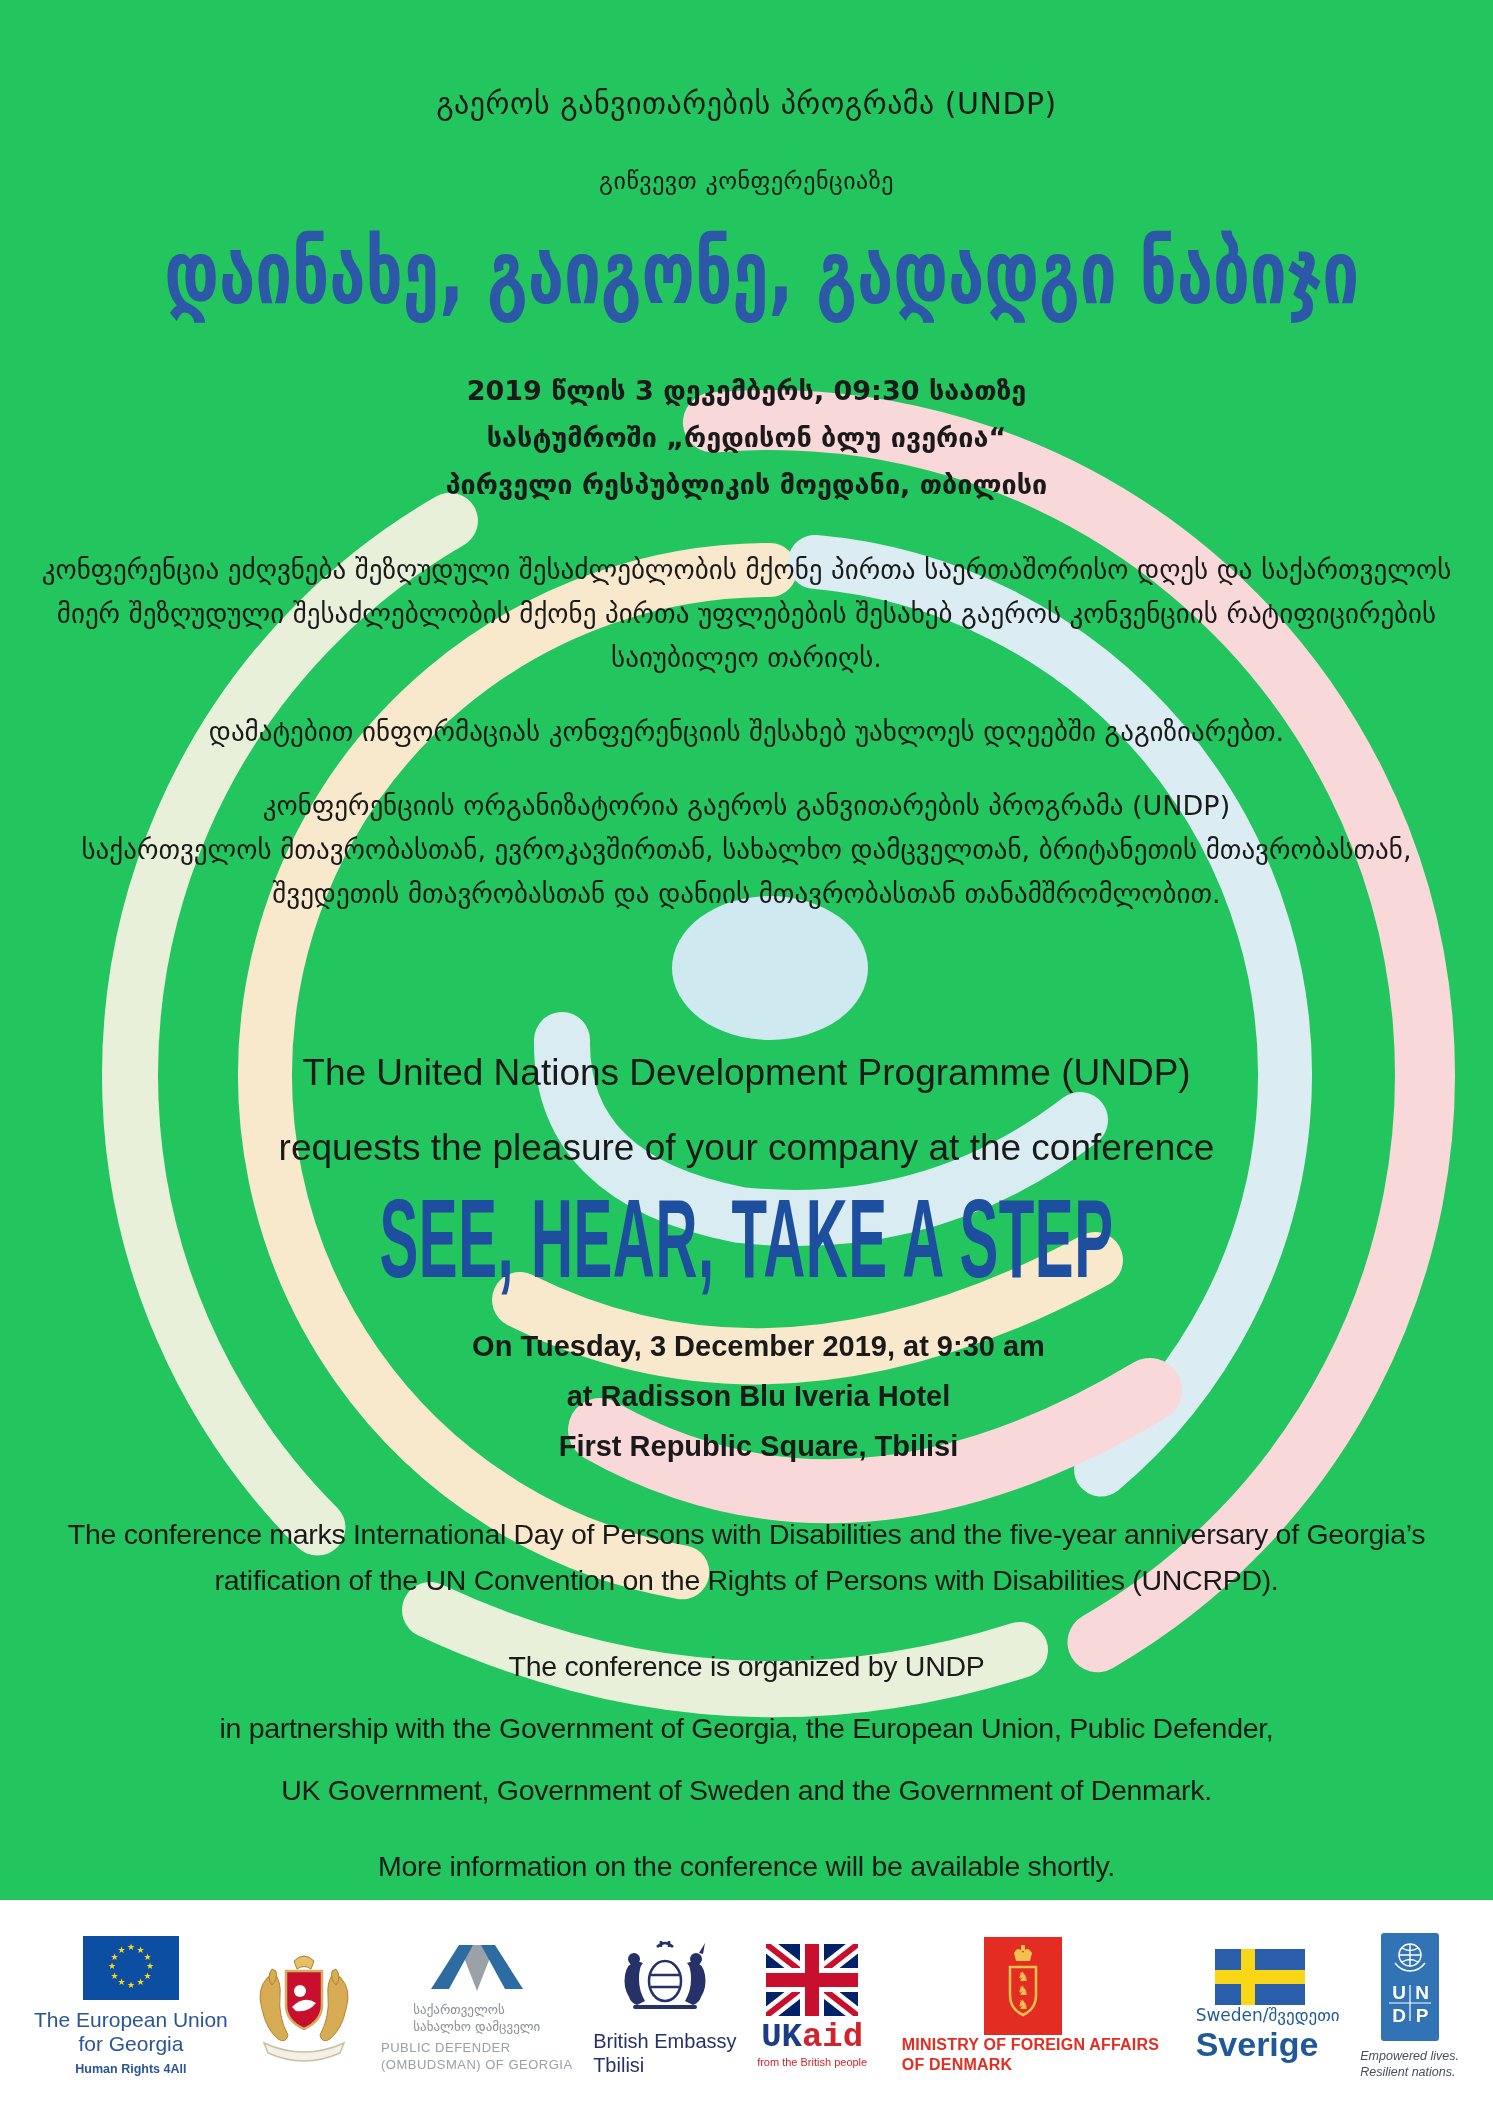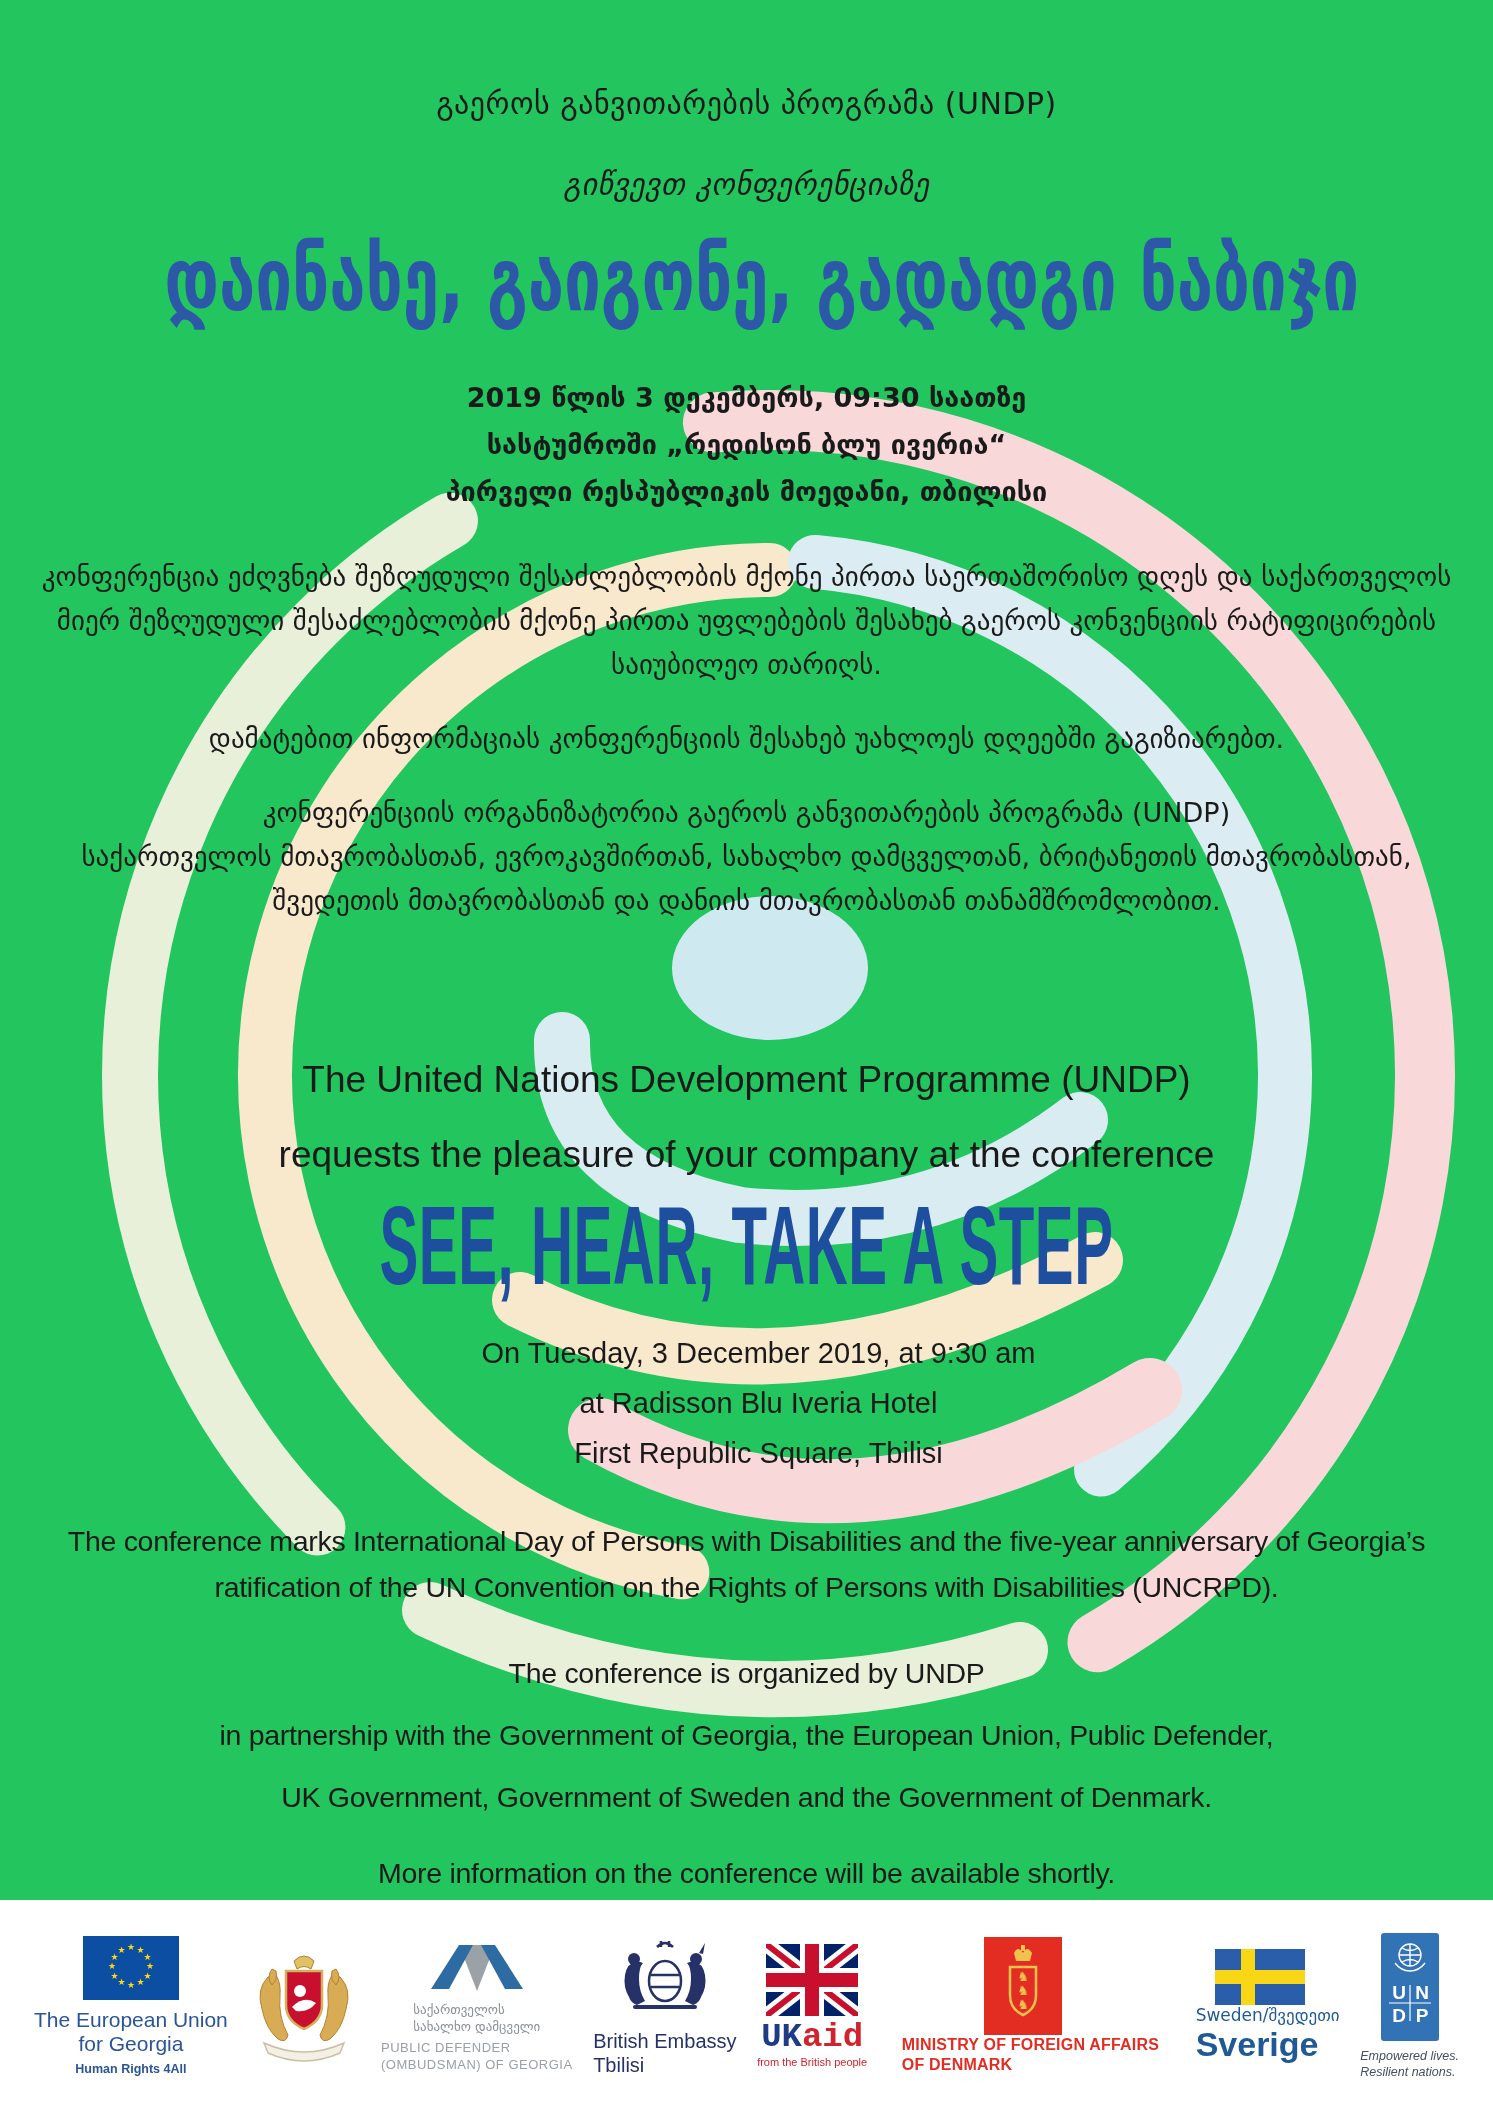--- a/index.html
+++ b/index.html
@@ -13,21 +13,21 @@
     position:relative; width:1493px; height:2112px;
     background:#22c55e; overflow:hidden;
   }
   .watermark { position:absolute; left:0; top:0; width:1493px; height:2112px; z-index:0; }
   .content { position:relative; z-index:1; text-align:center; }
 
   .geo { font-family:"DejaVu Sans", sans-serif; }
   .en  { font-family:"Liberation Sans", sans-serif; }
 
   .geo-org    { padding-top:86px; font-size:30px; letter-spacing:0.5px; }
-  .geo-invite { margin-top:46px; font-size:30px; letter-spacing:0.5px;font-style:italic; }
+  .geo-invite { margin-top:46px; font-size:24px; letter-spacing:0.5px; }
 
   .geo-title {
     margin-top:24px; height:108px; line-height:108px;
     font-size:84px; font-weight:bold; color:#2d58a7;
     white-space:nowrap; transform:scale(0.78,1.05); transform-origin:center center;
   }
 
   .geo-dates { margin-top:40px; font-size:27px; font-weight:bold; line-height:47px; }
   .geo-para  { font-size:27px; line-height:44px; }
   .geo-para div { white-space:nowrap; }
@@ -39,21 +39,21 @@
   .en-intro2 { margin-top:33px; font-size:37px; }
 
   .en-title {
     margin-top:14px; height:112px; line-height:112px;
     font-family:"Liberation Sans", sans-serif;
     font-size:112px; font-weight:bold; color:#1d4f9e;
     white-space:nowrap; transform:scaleX(0.52); transform-origin:center center;
     letter-spacing:1px;
   }
 
-  .en-dates { margin-top:26px; font-size:29px; font-weight:normal; line-height:50px;padding-left:24px; }
+  .en-dates { margin-top:26px; font-size:29px; font-weight:bold; line-height:50px;padding-left:24px; }
   .en-para  { font-size:28.5px; line-height:46px; letter-spacing:-0.3px; }
   .en-para div { white-space:nowrap; }
   .ep1 { margin-top:40px; }
   .ep2 { margin-top:32px; line-height:62px; }
   .ep3 { margin-top:22px; }
 
   
   .logo-band {
     position:absolute; left:0; bottom:0; width:1493px; height:212px;
     background:#ffffff; z-index:2;

